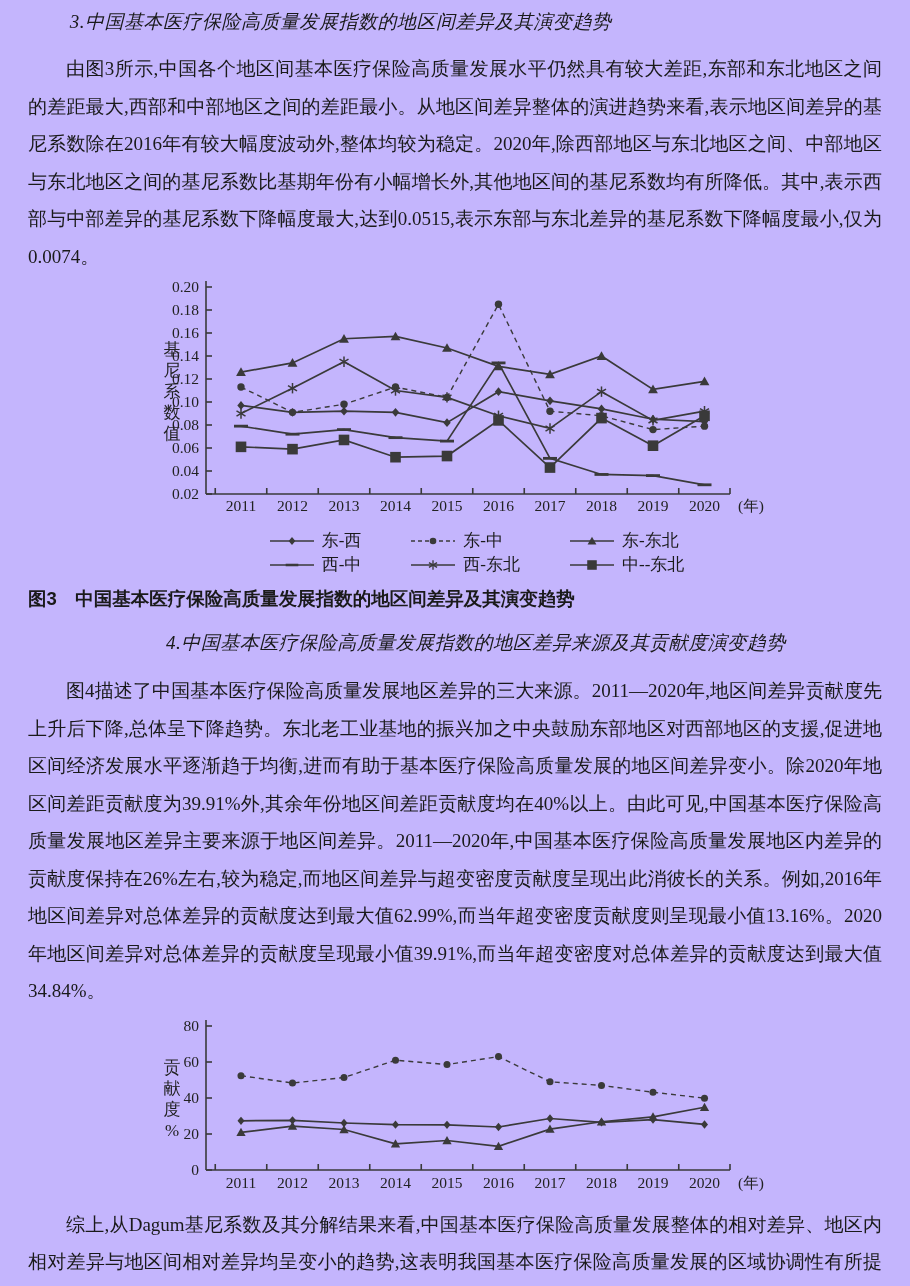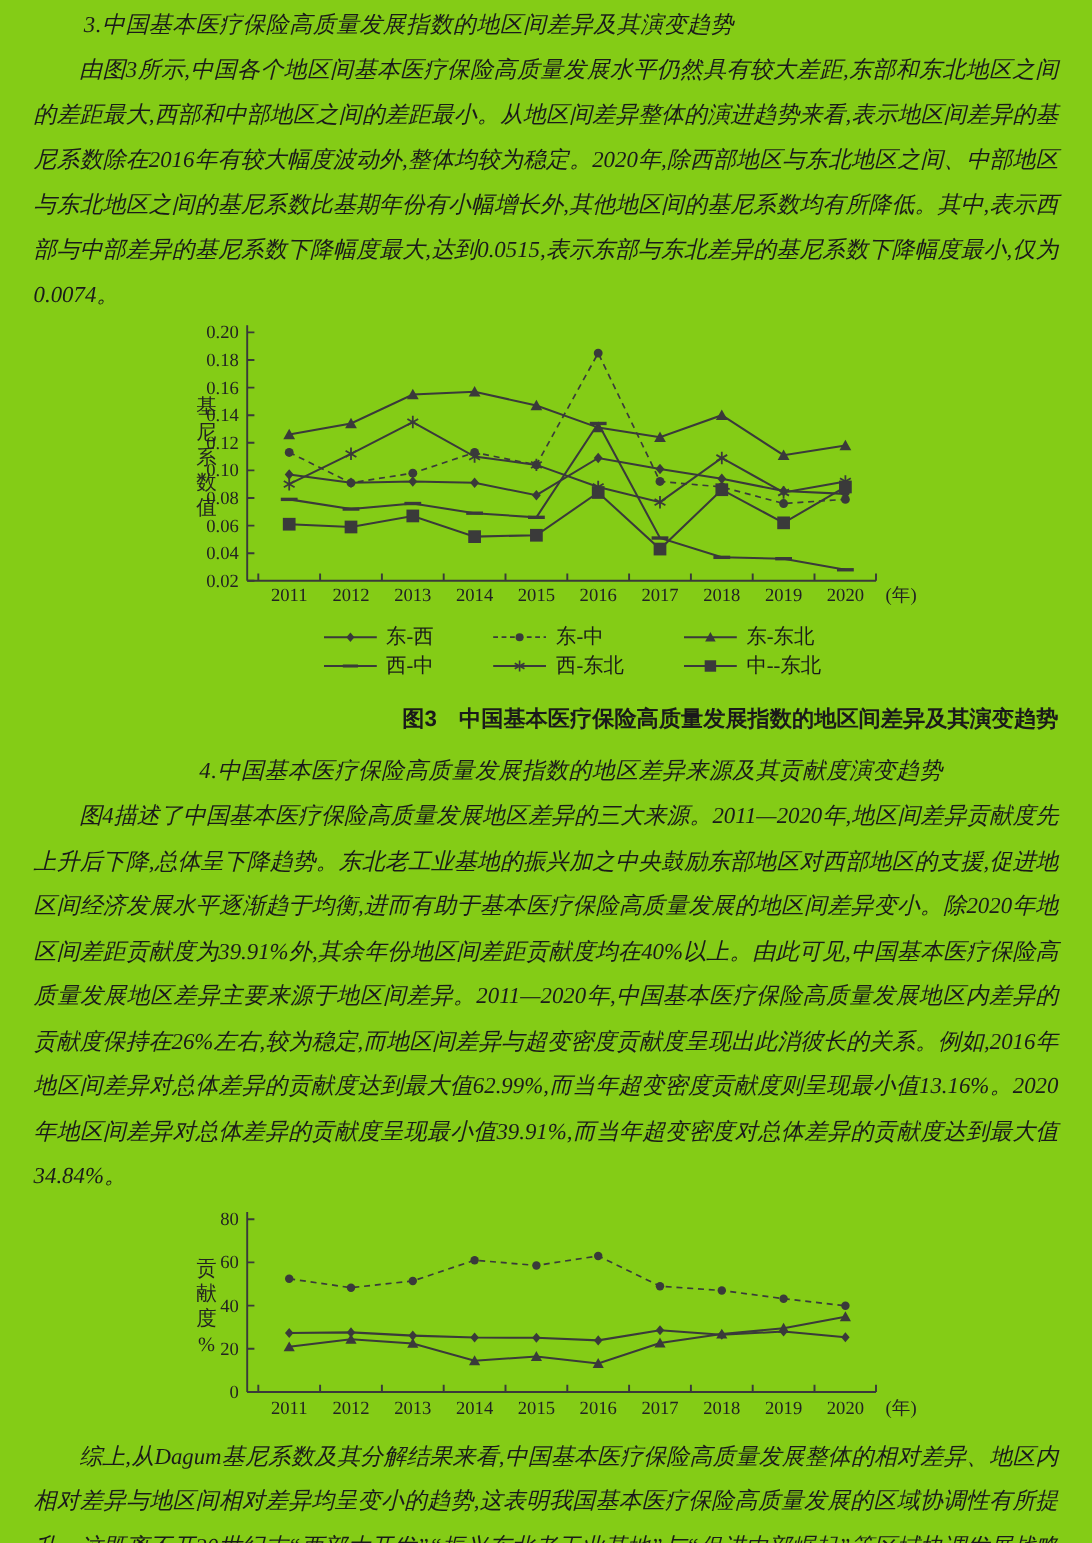--- a/index.html
+++ b/index.html
@@ -1,43 +1,42 @@
 <!DOCTYPE html>
 <html><head>
 <meta charset="utf-8">
 <style>
   html,body{margin:0;padding:0;background:#e8e8e8;}
   .page{
     position:relative;
     width:910px;height:1286px;
     margin:0 auto;
-    background:#84cc16;
+    background:#c4b5fd;
     box-sizing:border-box;
     padding:8px 28px 0 28px;
     overflow:hidden;
     font-family:"Liberation Serif", serif;
     color:#1a1a1a;
   }
   .sec-heading{
     margin:0;
     font-size:19px;
     line-height:28px;
     font-style:italic;
     font-weight:normal;
     text-indent:2.2em;
     letter-spacing:0.5px;
   }
   .sec-heading.second{margin-top:16px;line-height:30px;text-align:center;}
   .body-para{
-    margin:4px 0 0 0;
+    margin:14px 0 0 0;
     font-size:19px;
     line-height:37.5px;
     text-align:justify;
     text-indent:2em;
-    font-style:italic;
   }
   .figure{
     margin:4px 0 0 128px;
     width:640px;
   }
   .figure .plot-host{line-height:0;}
   .legend{
     display:grid;
     grid-template-columns:repeat(3,auto);
     column-gap:48px;
@@ -48,22 +47,22 @@
   .legend-item{
     display:flex;
     align-items:center;
     gap:6px;
     height:22px;
     font-size:17px;
     line-height:22px;
   }
   .legend-item svg{flex:0 0 auto;}
   .fig-caption{
-    margin:20px 0 0 0;
-    text-align:right;
+    margin:10px 0 0 0;
+    text-align:left;
     font-family:"Liberation Sans", sans-serif;
     font-weight:bold;
     font-size:18.5px;
     line-height:26px;
   }
   .fig-caption.last{margin-top:10px;}
   .closing{margin-top:8px;}
   svg text{
     font-family:"Liberation Serif", serif;
     fill:#222222;

